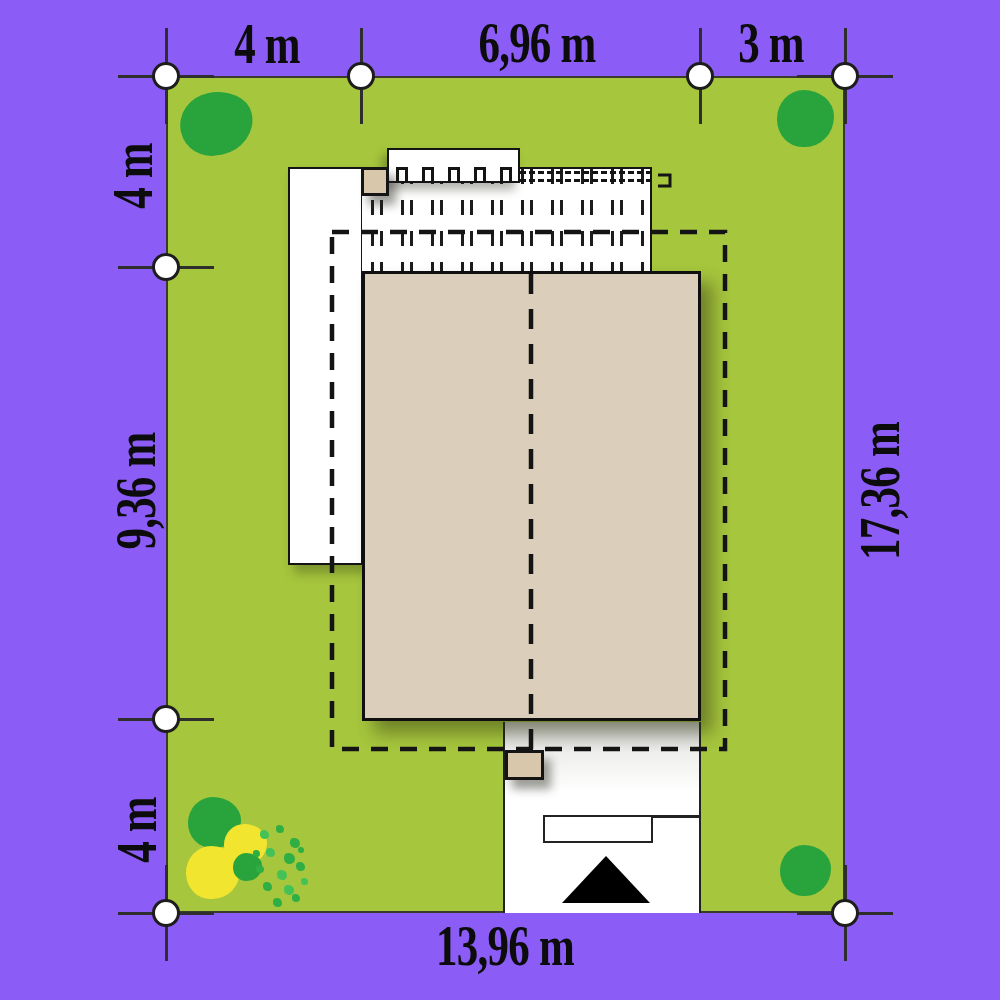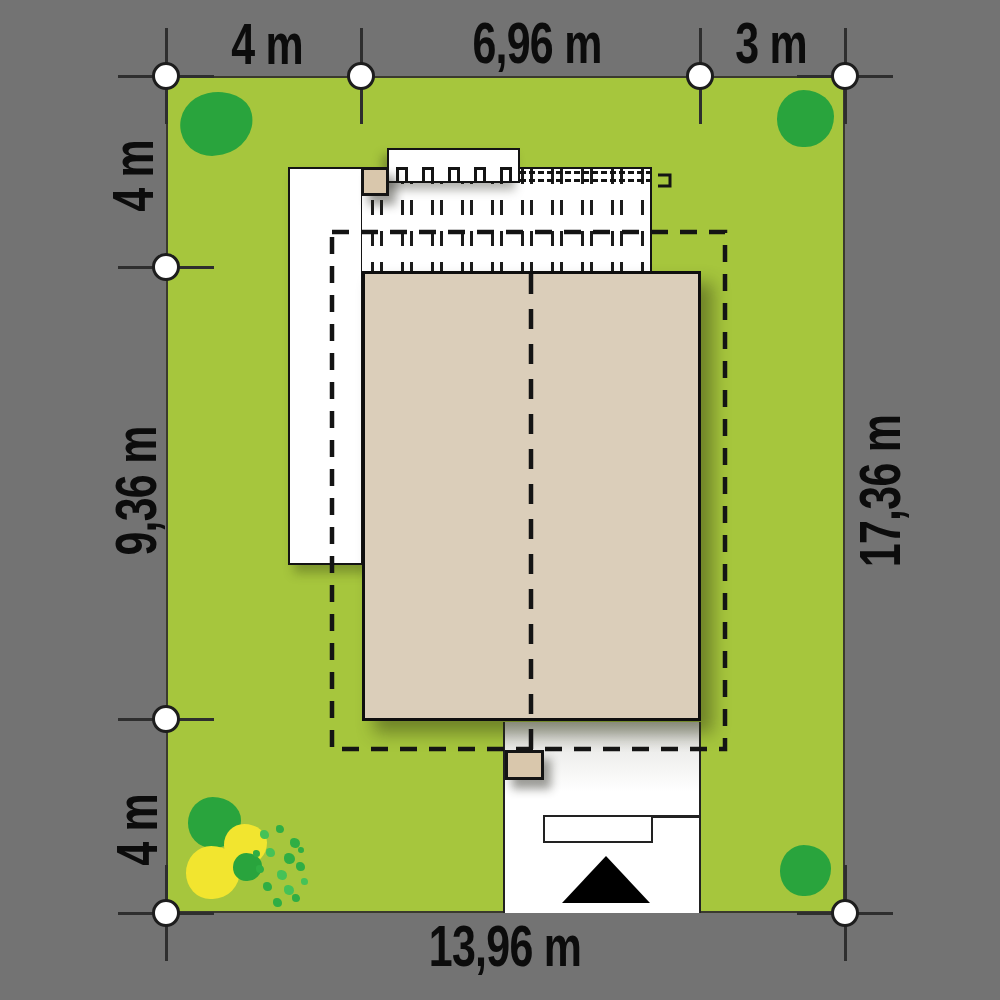--- a/index.html
+++ b/index.html
@@ -1,18 +1,18 @@
 <!DOCTYPE html>
 <html><head>
 <meta charset="utf-8">
 <style>
   html,body{margin:0;padding:0;background:#fff;}
   #stage{
-    position:relative;width:1000px;height:1000px;background:#737373;overflow:hidden;
-    font-family:Liberation Sans, sans-serif;
+    position:relative;width:1000px;height:1000px;background:#8b5cf6;overflow:hidden;
+    font-family:Liberation Serif, serif;
   }
   #stage *{box-sizing:border-box;}
 
   
   .plot{
     position:absolute;left:166px;top:76px;width:679px;height:837px;
     background:#a6c63d;border:2px solid #3a3a2e;
   }
 
   

